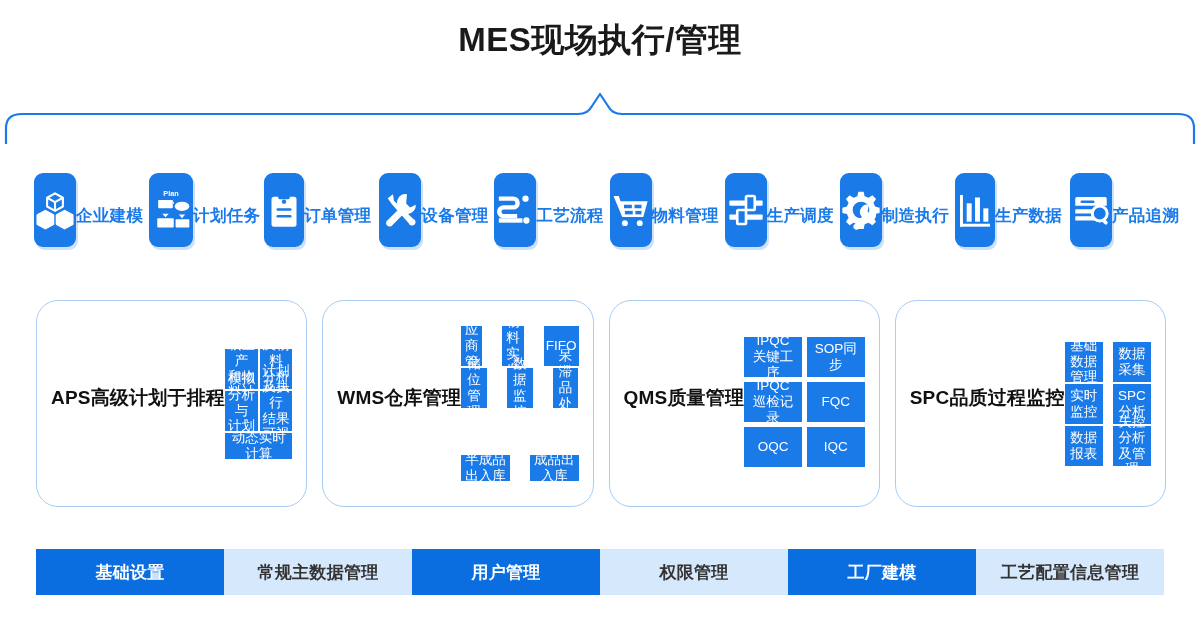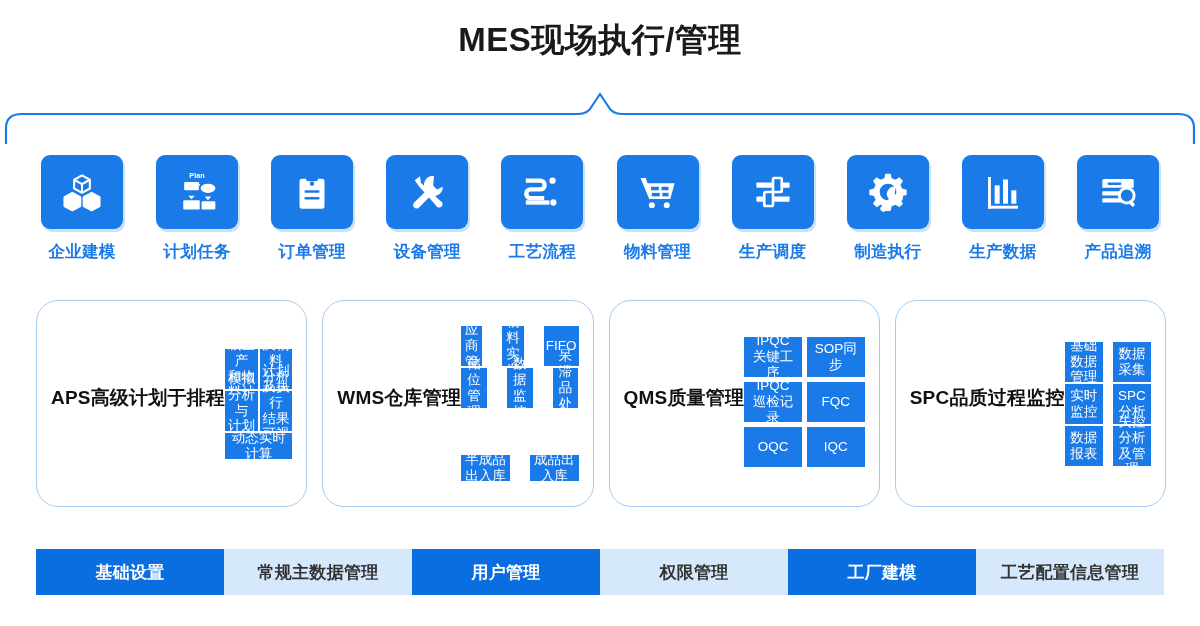--- a/index.html
+++ b/index.html
@@ -21,21 +21,21 @@
 
   
   .brace { position: absolute; left: 0; top: 92px; width: 1200px; height: 52px; }
 
   
   .icon-row {
     position: absolute; left: 34px; top: 155px;
     width: 1132px; height: 110px;
     display: flex; justify-content: space-between;
   }
-  .icon-item { width: 96px; display: flex; flex-direction: column; align-items: center; }
+  .icon-item { width: 96px; display: flex; flex-direction: row; align-items: center; }
   .icon-tile {
     width: 82px; height: 74px; border-radius: 9px;
     background: #1a7ae8;
     display: flex; align-items: center; justify-content: center;
     box-shadow: 2px 3px 0 0 rgba(200,222,248,0.9);
   }
   .icon-tile svg { display: block; }
   .icon-label {
     margin-top: 12px; font-size: 16.5px; font-weight: 700;
     color: #1a7ae8; white-space: nowrap; letter-spacing: 0.3px;

